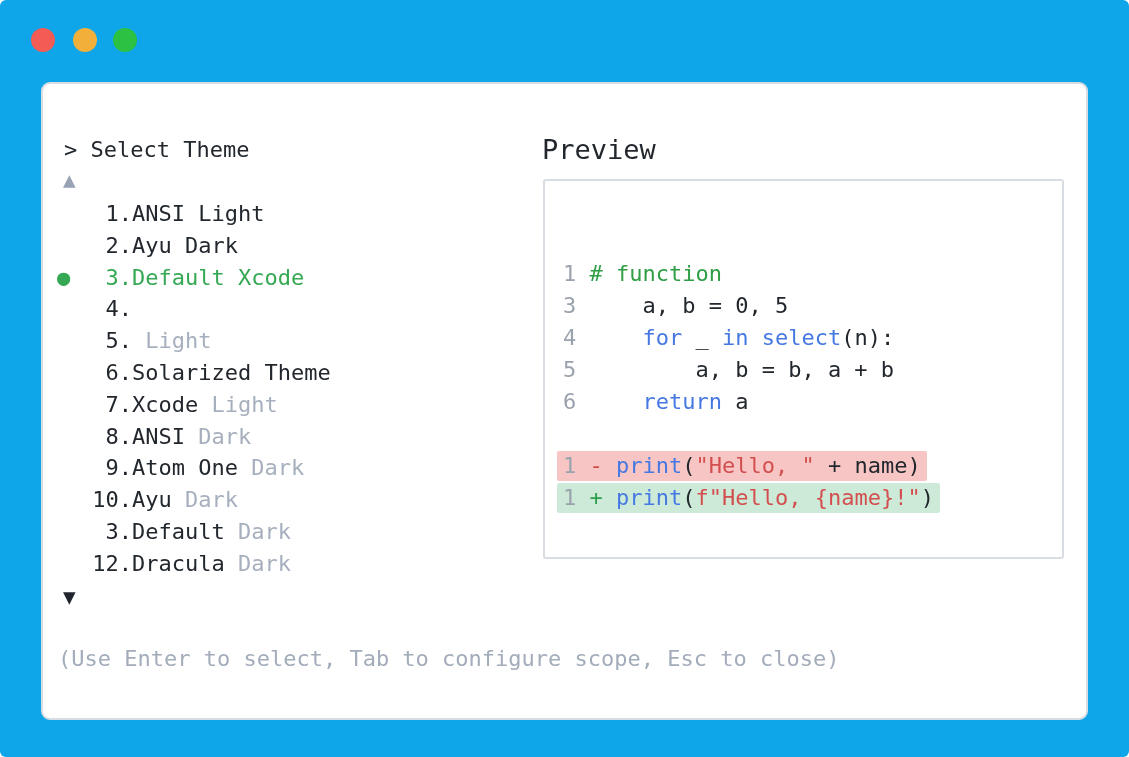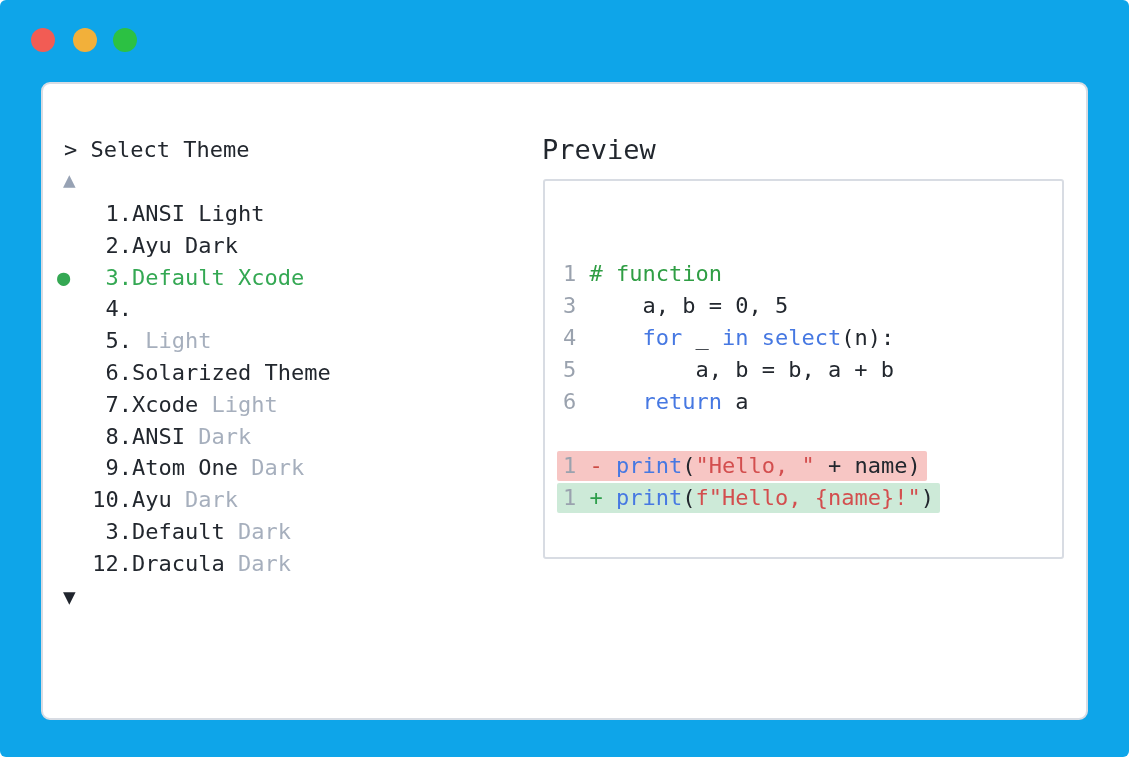--- a/index.html
+++ b/index.html
@@ -80,20 +80,21 @@
       <div class="row"><span class="marker"></span><span class="num">7.</span><span class="nm">Xcode</span><span class="dim"> Light</span></div>
       <div class="row"><span class="marker"></span><span class="num">8.</span><span class="nm">ANSI</span><span class="dim"> Dark</span></div>
       <div class="row"><span class="marker"></span><span class="num">9.</span><span class="nm">Atom One</span><span class="dim"> Dark</span></div>
       <div class="row"><span class="marker"></span><span class="num">10.</span><span class="nm">Ayu</span><span class="dim"> Dark</span></div>
       <div class="row"><span class="marker"></span><span class="num">3.</span><span class="nm">Default</span><span class="dim"> Dark</span></div>
       <div class="row"><span class="marker"></span><span class="num">12.</span><span class="nm">Dracula</span><span class="dim"> Dark</span></div>
     </div>
 
     <div class="scroll-down">▼</div>
 
+    <div class="hint">(Use Enter to select, Tab to configure scope, Esc to close)</div>
 
     <div class="preview-box">
       <div class="code">
         <div class="cl"><span class="ln">1</span><span class="tok cm"># function</span></div>
         <div class="cl"><span class="ln">3</span><span class="tok">    a, b = 0, 5</span></div>
         <div class="cl"><span class="ln">4</span><span class="tok">    </span><span class="tok kw">for</span><span class="tok"> _ </span><span class="tok kw">in</span><span class="tok"> </span><span class="tok kw">select</span><span class="tok">(n):</span></div>
         <div class="cl"><span class="ln">5</span><span class="tok">        a, b = b, a + b</span></div>
         <div class="cl"><span class="ln">6</span><span class="tok">    </span><span class="tok kw">return</span><span class="tok"> a</span></div>
         <div class="cl"></div>
         <div class="cl"><span class="diff removed"><span class="ln">1</span><span class="tok minus">-</span><span class="tok"> </span><span class="tok kw">print</span><span class="tok">(</span><span class="tok str">"Hello, "</span><span class="tok"> + name)</span></span></div>

